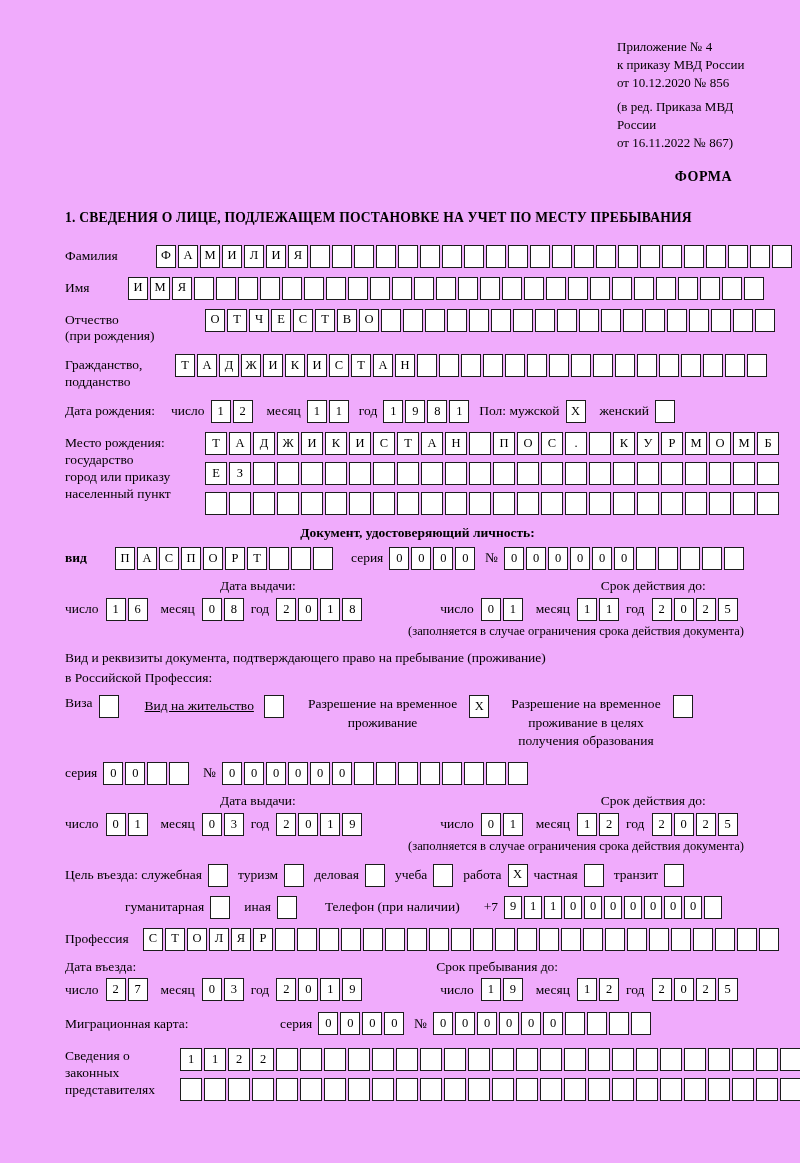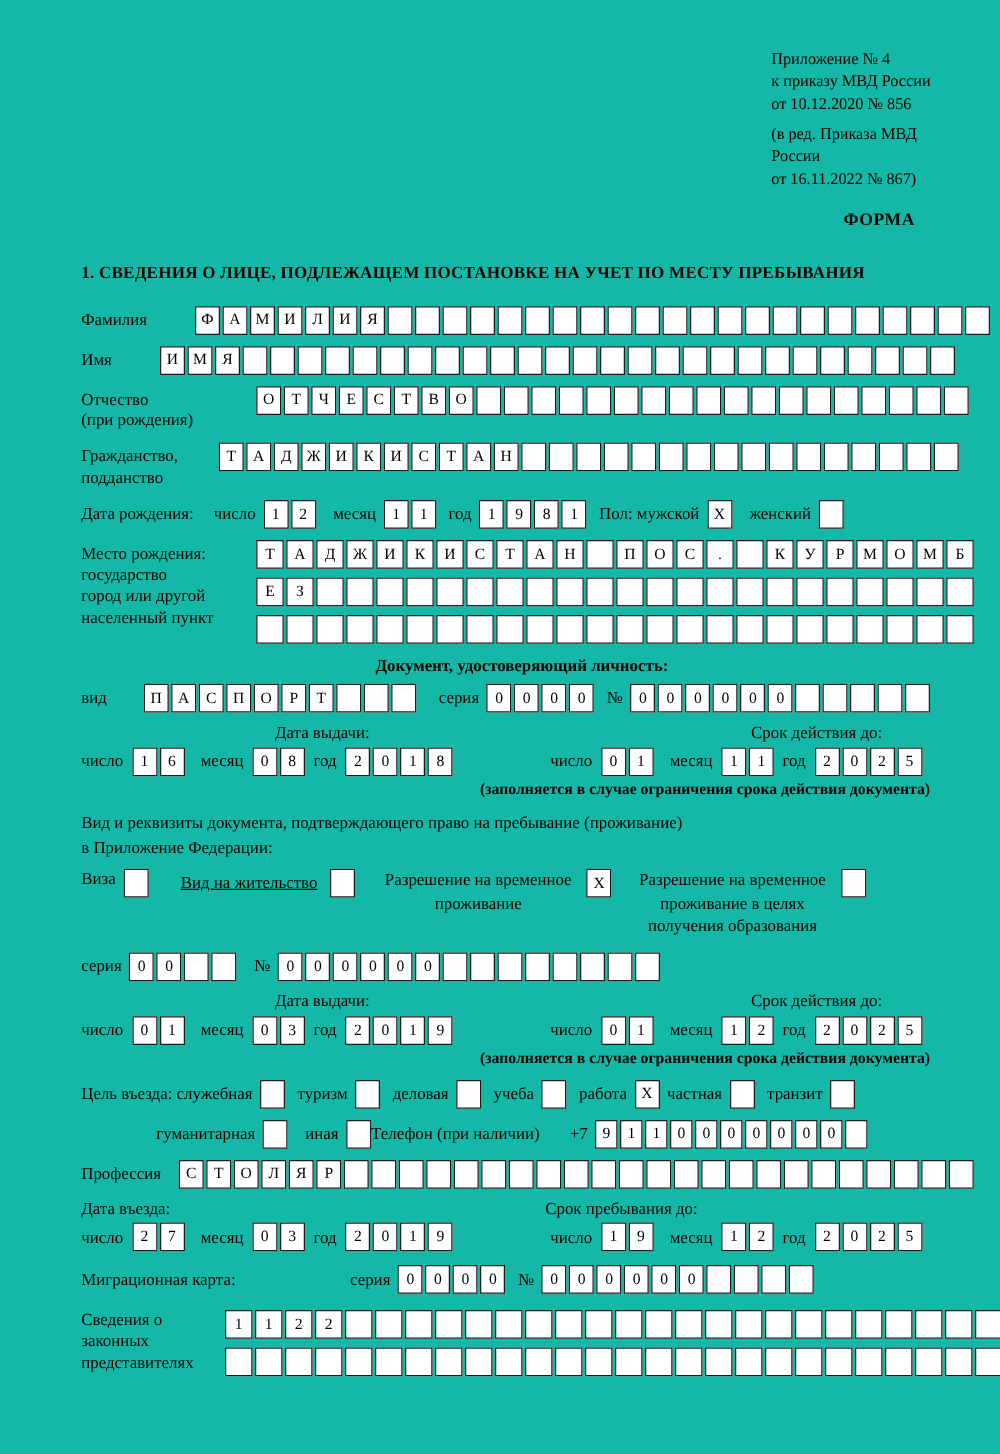--- a/index.html
+++ b/index.html
@@ -1,18 +1,18 @@
 <!DOCTYPE html>
 <html><head>
 <meta charset="utf-8">
 <style>
   * { box-sizing: border-box; margin: 0; padding: 0; }
   body { background:#888; font-family:"Liberation Serif", serif; }
   .page {
-    width:800px; height:1163px; background:#14b8a6; color:#000;
+    width:800px; height:1163px; background:#f0abfc; color:#000;
     margin:0 auto; padding:38px 30px 20px 65px; overflow:hidden;
     font-size:13.5px; line-height:1.25;
   }
   .meta { margin-left:552px; font-size:13px; line-height:1.4; }
   .meta .gap { height:5px; }
   .forma { text-align:right; padding-right:38px; font-weight:bold; font-size:14px; margin-top:16px; letter-spacing:.5px; }
   .title { text-align:center; font-weight:bold; font-size:14.6px; margin-top:24px; line-height:1.55; }
   .blank-line { display:inline-block; width:56px; border-bottom:2px solid #444; height:12px; margin-left:10px; }
   .sec-head { font-weight:bold; font-size:13.6px; margin-top:24px; letter-spacing:.2px; }
 
@@ -32,21 +32,21 @@
   .wide { --cw:22px; }
   .narrow { --cw:18px; }
 
   .inlinerow { display:flex; align-items:center; margin-top:9px; flex-wrap:nowrap; }
   .inlinerow > span.txt { padding:0 6px 0 0; }
   .ml6{margin-left:6px;} .ml10{margin-left:10px;} .ml14{margin-left:14px;} .ml18{margin-left:18px;}
   .center-bold { text-align:center; font-weight:bold; margin-top:10px; }
   .date-heads { display:flex; margin-top:8px; }
   .date-row { display:flex; align-items:center; margin-top:3px; }
   .dgroup { display:inline-flex; align-items:center; gap:7px; }
-  .note { text-align:right; padding-right:26px; font-size:12.6px; margin-top:3px;font-weight:bold; }
+  .note { text-align:right; padding-right:26px; font-size:12.6px; margin-top:3px; }
   .para { margin-top:10px; }
   .permits { display:flex; align-items:flex-start; margin-top:8px; }
   .permit-text { text-align:center; line-height:1.35; }
   .stack { display:flex; flex-direction:column; gap:7px; }
 </style>
 </head>
 <body>
 
 <div class="page">
 
@@ -231,21 +231,21 @@
     <span class="txt ml14">женский</span>
     <span class="cells">
         <span class="cell"></span>
       </span>
   </div>
 
   <div class="frow">
     <span class="flabel w140">
       <span>Место рождения:</span><br>
       <span>государство</span><br>
-      <span>город или другой</span><br>
+      <span>город или приказу</span><br>
       <span>населенный пункт</span>
     </span>
     <span class="stack">
       <span class="cells wide">
           <span class="cell">Т</span>
           <span class="cell">А</span>
           <span class="cell">Д</span>
           <span class="cell">Ж</span>
           <span class="cell">И</span>
           <span class="cell">К</span>
@@ -319,21 +319,21 @@
           <span class="cell"></span>
           <span class="cell"></span>
           <span class="cell"></span>
         </span>
     </span>
   </div>
 
   <div class="center-bold">Документ, удостоверяющий личность:</div>
 
   <div class="inlinerow" style="margin-top:5px;">
-    <span class="txt" style="width:50px;">вид</span>
+    <span class="txt" style="width:50px;font-weight:bold;">вид</span>
     <span class="cells">
         <span class="cell">П</span>
         <span class="cell">А</span>
         <span class="cell">С</span>
         <span class="cell">П</span>
         <span class="cell">О</span>
         <span class="cell">Р</span>
         <span class="cell">Т</span>
         <span class="cell"></span>
         <span class="cell"></span>
@@ -402,21 +402,21 @@
           <span class="cell">2</span>
           <span class="cell">0</span>
           <span class="cell">2</span>
           <span class="cell">5</span>
         </span>
     </span>
   </div>
   <div class="note">(заполняется в случае ограничения срока действия документа)</div>
 
   <div class="para">Вид и реквизиты документа, подтверждающего право на пребывание (проживание)</div>
-  <div style="margin-top:4px;">в Приложение Федерации:</div>
+  <div style="margin-top:4px;">в Российской Профессия:</div>
 
   <div class="permits">
     <span style="display:inline-flex;gap:6px;align-items:flex-start;">
       <span>Виза</span>
       <span class="cells">
           <span class="cell"></span>
         </span>
     </span>
     <span style="display:inline-flex;gap:10px;align-items:center;margin-left:26px;text-decoration:underline;">
       <span>Вид на жительство</span>
@@ -551,21 +551,21 @@
 
   <div class="inlinerow" style="padding-left:60px;text-align:right;">
     <span class="txt">гуманитарная</span>
     <span class="cells">
         <span class="cell"></span>
       </span>
     <span class="txt ml14">иная</span>
     <span class="cells">
         <span class="cell"></span>
       </span>
-    <span class="txt" style="">Телефон (при наличии)</span>
+    <span class="txt" style="margin-left:28px;">Телефон (при наличии)</span>
     <span class="txt" style="margin-left:18px;">+7</span>
     <span class="cells narrow">
         <span class="cell">9</span>
         <span class="cell">1</span>
         <span class="cell">1</span>
         <span class="cell">0</span>
         <span class="cell">0</span>
         <span class="cell">0</span>
         <span class="cell">0</span>
         <span class="cell">0</span>

